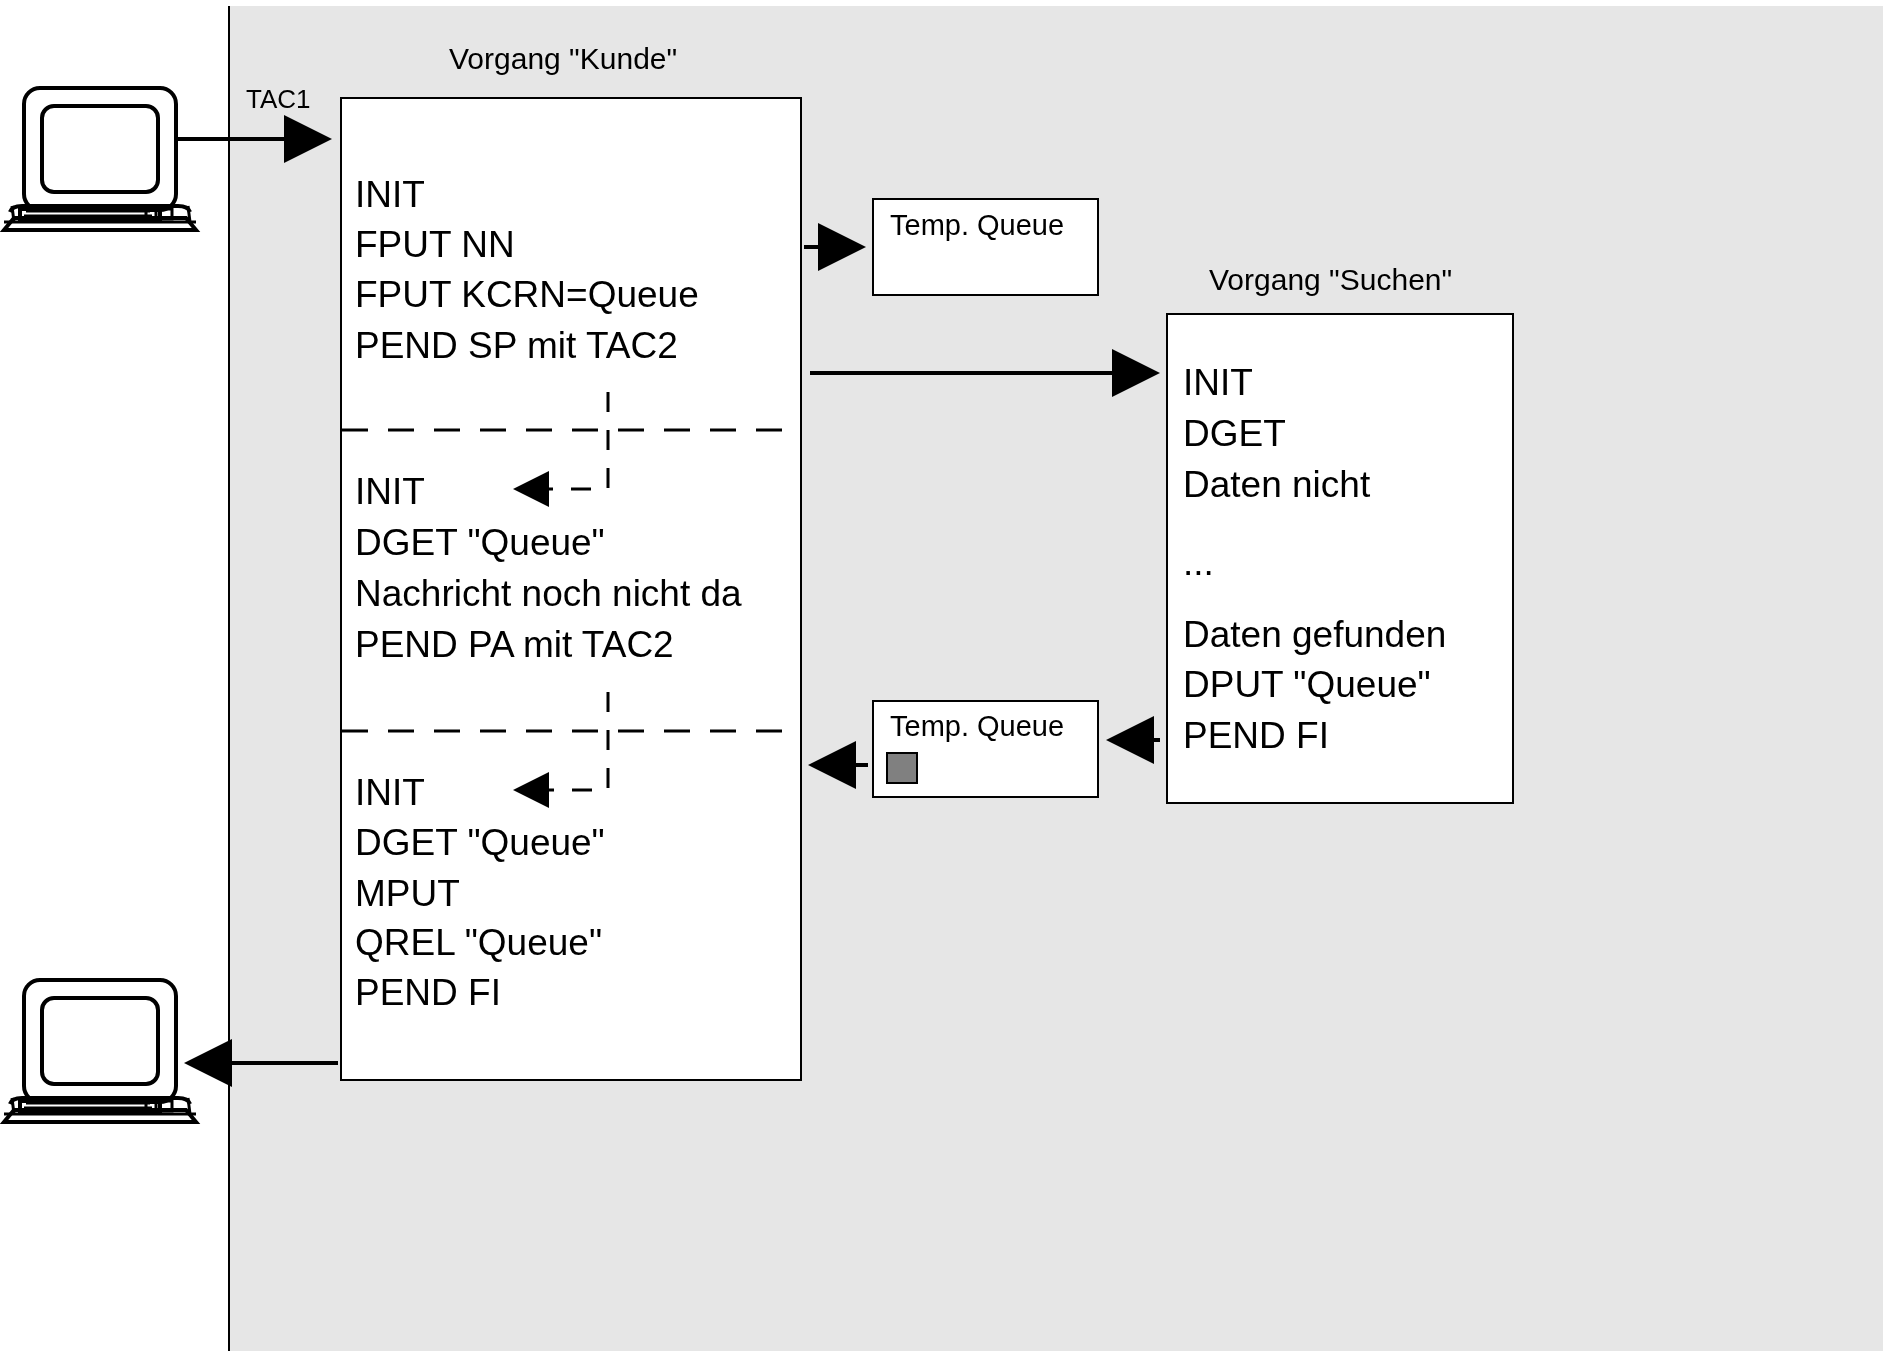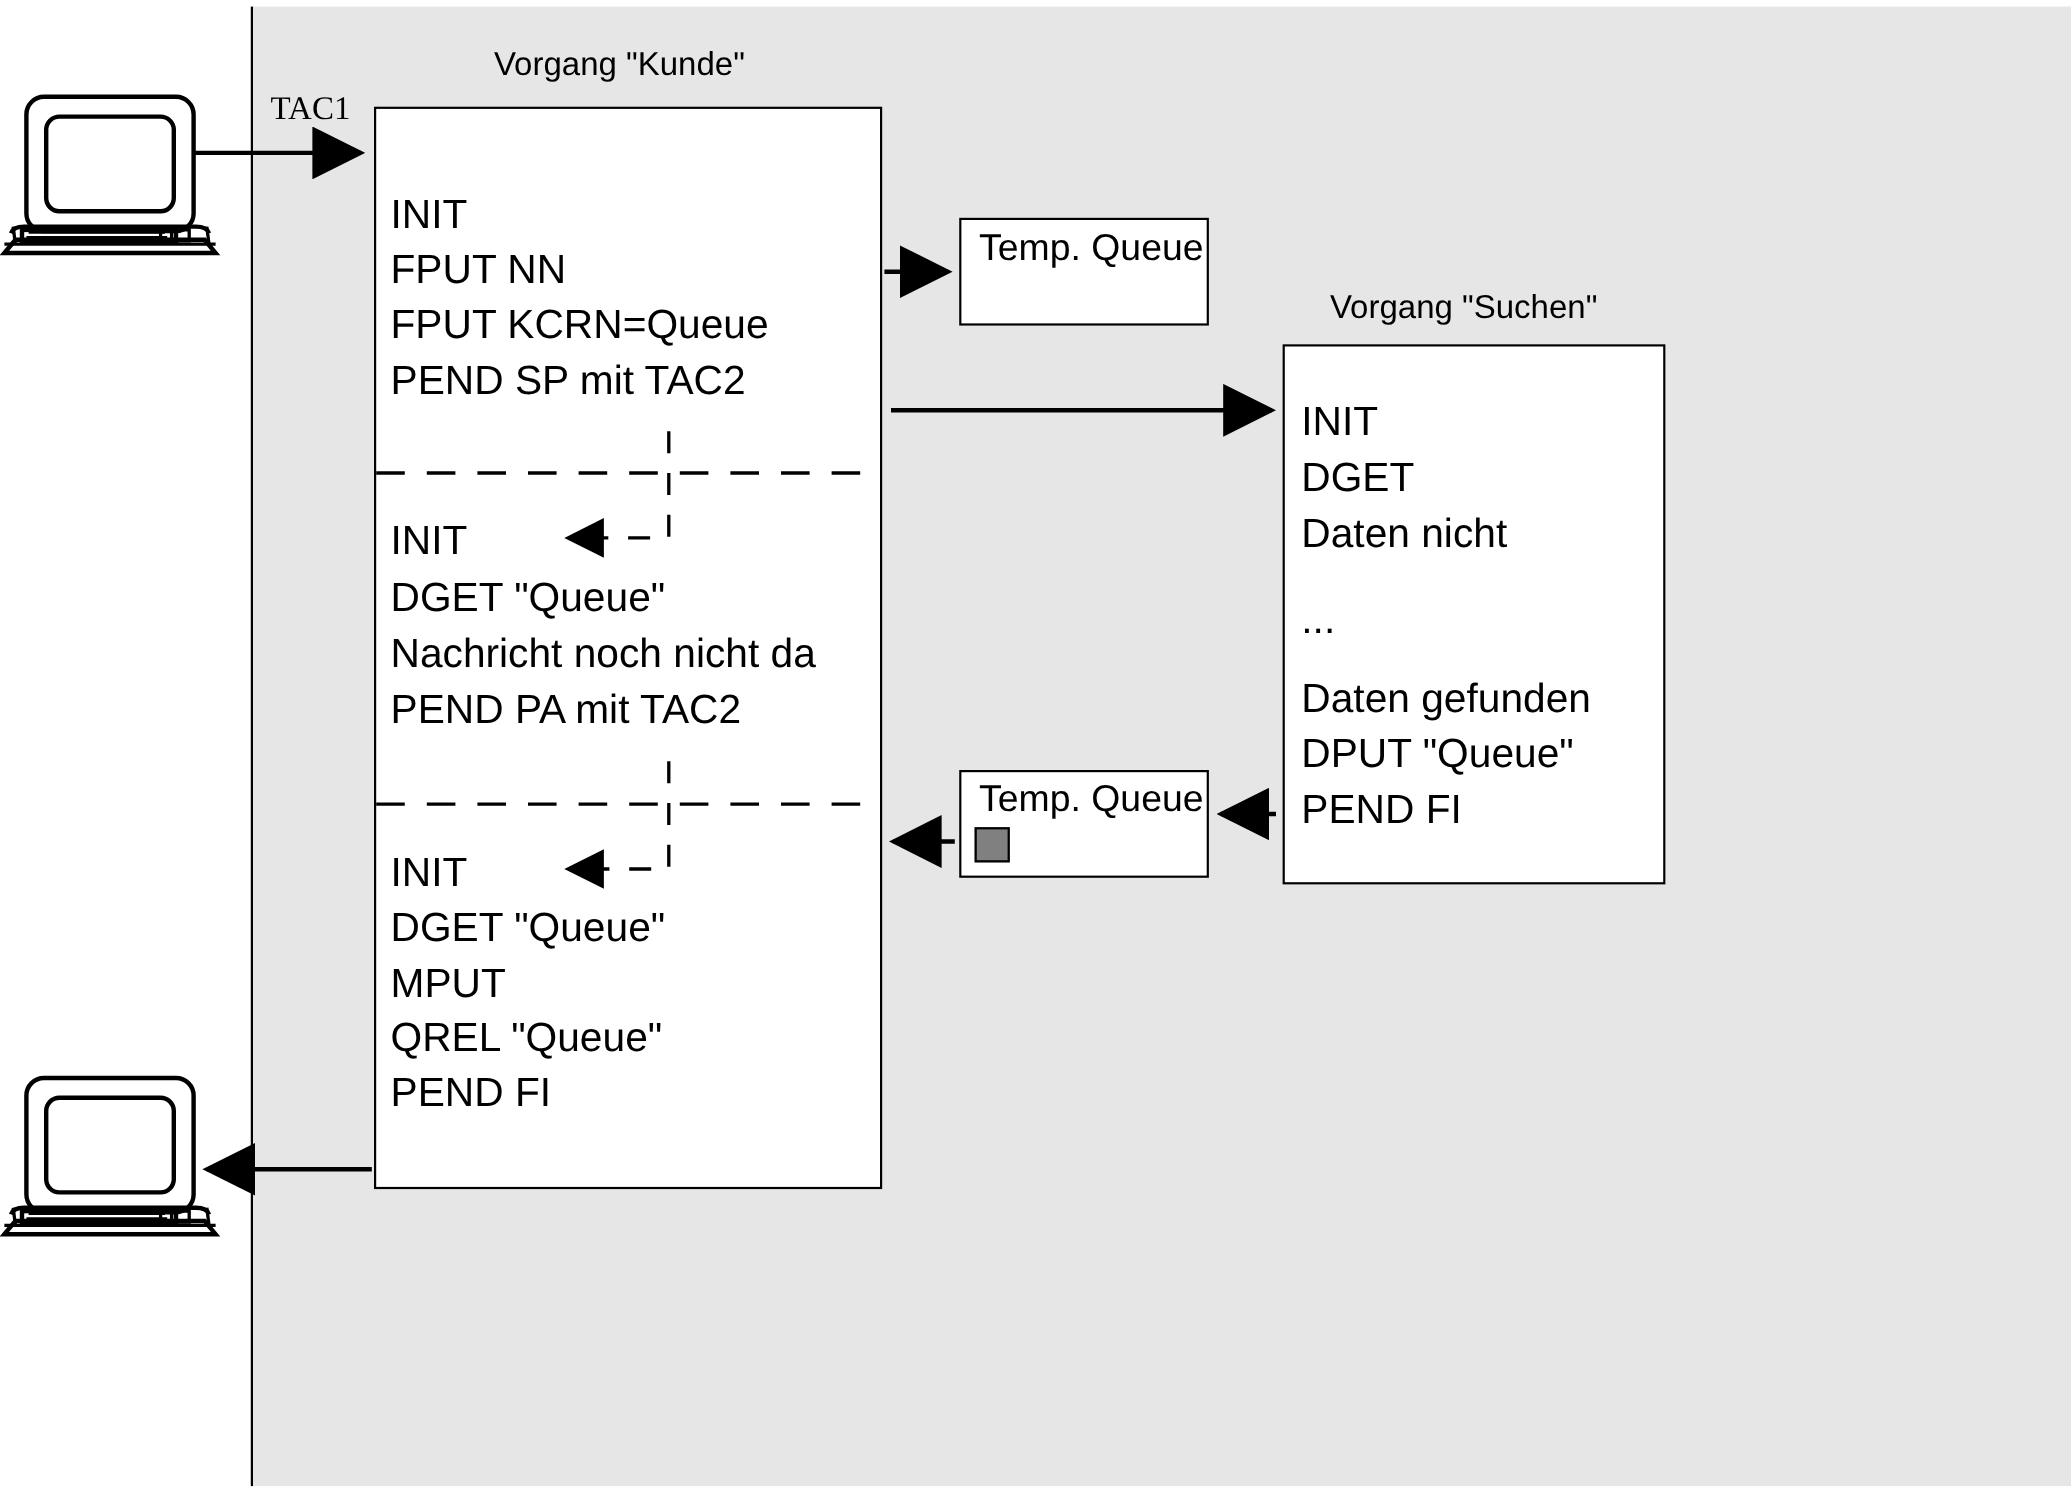--- a/index.html
+++ b/index.html
@@ -33,26 +33,26 @@
   }
   #temp-queue-top{left:872px;top:198px;width:227px;height:98px;}
   #temp-queue-bottom{left:872px;top:700px;width:227px;height:98px;}
 
   
   .caption{
     font-size:30px;line-height:30px;white-space:nowrap;
   }
   #kunde-caption{left:449px;top:44px;}
   #suchen-caption{left:1209px;top:265px;}
-  #tac1-label{left:246px;top:84px;font-size:30px;line-height:30px;font-family:Liberation Serif, serif;}
+  #tac1-label{left:246px;top:84px;font-size:26px;line-height:30px;}
 
   .codeline{
     font-size:37px;line-height:30px;white-space:nowrap;
   }
-  .qlabel{font-size:34px;line-height:30px;white-space:nowrap;text-align:center;}
+  .qlabel{font-size:29px;line-height:30px;white-space:nowrap;text-align:center;}
   #tq-top-label{left:890px;top:210px;}
   #tq-bot-label{left:890px;top:711px;}
 
   
   #queue-msg-marker{
     left:886px;top:752px;width:32px;height:32px;
     background:#808080;border:2px solid #000;box-sizing:border-box;
   }
 
   

